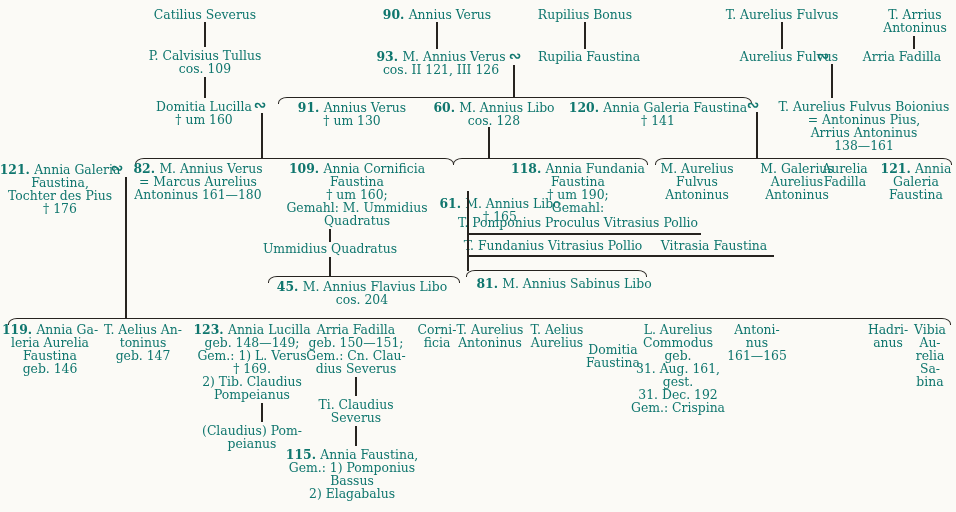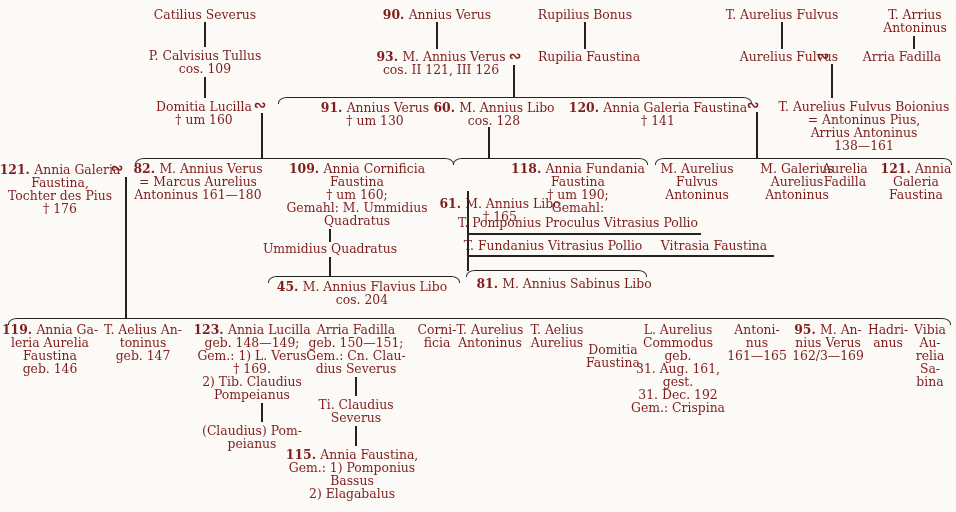--- a/index.html
+++ b/index.html
@@ -1,20 +1,20 @@
 <!DOCTYPE html>
 <html><head>
 <meta charset="utf-8">
 <style>
   html,body { margin:0; padding:0; background:#e8e6e0; }
   .page {
     position:relative; width:956px; height:512px;
     background:#fbfaf6;
     font-family:"DejaVu Serif","Liberation Serif",serif;
-    color:#7f1d1d; overflow:hidden;
+    color:#0f766e; overflow:hidden;
   }
   .blk {
     position:absolute; transform:translateX(-50%);
     text-align:center; font-size:12.4px; line-height:13px;
   }
   .blk .ln { white-space:nowrap; }
   .blk b { font-weight:bold; }
   .mar {
     position:absolute; transform:translateX(-50%);
     font-size:15px; line-height:14px; font-weight:bold;
@@ -82,21 +82,21 @@
   <div class="v" style="left:204px; top:77px; height:21px;"></div>
   <div class="v" style="left:513px; top:65px; height:33px;"></div>
   <div class="v" style="left:831px; top:64px; height:34px;"></div>
 
   <div class="br" style="left:278px; top:97px; width:472px;"></div>
   <div class="blk" style="left:204px; top:100px;">
       <div class="ln">Domitia Lucilla</div>
       <div class="ln">† um 160</div>
     </div>
   <div class="mar" style="left:260px; top:98px;">∾</div>
-  <div class="blk" style="left:352px; top:101px;margin-left:23px;">
+  <div class="blk" style="left:352px; top:101px;">
       <div class="ln"><b>91. </b>Annius Verus</div>
       <div class="ln">† um 130</div>
     </div>
   <div class="blk" style="left:494px; top:101px;">
       <div class="ln"><b>60. </b>M. Annius Libo</div>
       <div class="ln">cos. 128</div>
     </div>
   <div class="blk" style="left:658px; top:101px;">
       <div class="ln"><b>120. </b>Annia Galeria Faustina</div>
       <div class="ln">† 141</div>
@@ -246,25 +246,20 @@
       <div class="ln">31. Aug. 161,</div>
       <div class="ln">gest.</div>
       <div class="ln">31. Dec. 192</div>
       <div class="ln">Gem.: Crispina</div>
     </div>
   <div class="blk" style="left:757px; top:323px;">
       <div class="ln">Antoni-</div>
       <div class="ln">nus</div>
       <div class="ln">161—165</div>
     </div>
-  <div class="blk" style="left:828px; top:323px;">
-      <div class="ln"><b>95. </b>M. An-</div>
-      <div class="ln">nius Verus</div>
-      <div class="ln">162/3—169</div>
-    </div>
   <div class="blk" style="left:888px; top:323px;">
       <div class="ln">Hadri-</div>
       <div class="ln">anus</div>
     </div>
   <div class="blk" style="left:930px; top:323px;">
       <div class="ln">Vibia</div>
       <div class="ln">Au-</div>
       <div class="ln">relia</div>
       <div class="ln">Sa-</div>
       <div class="ln">bina</div>

